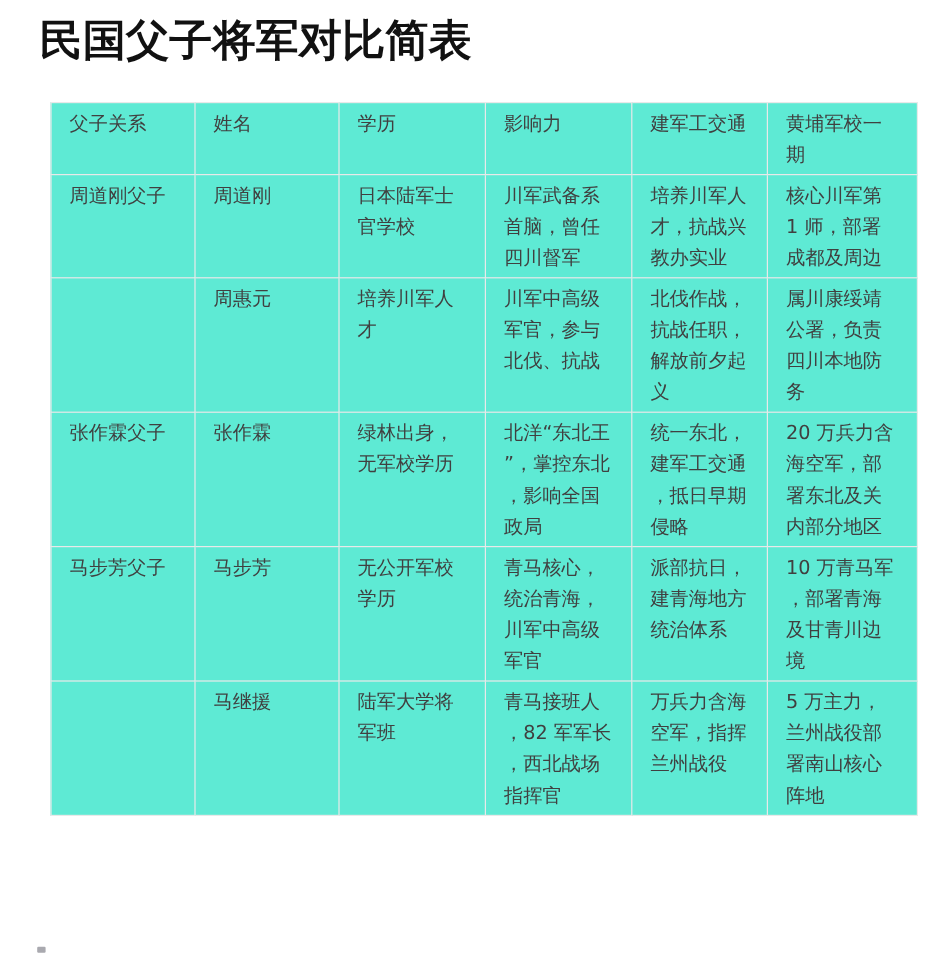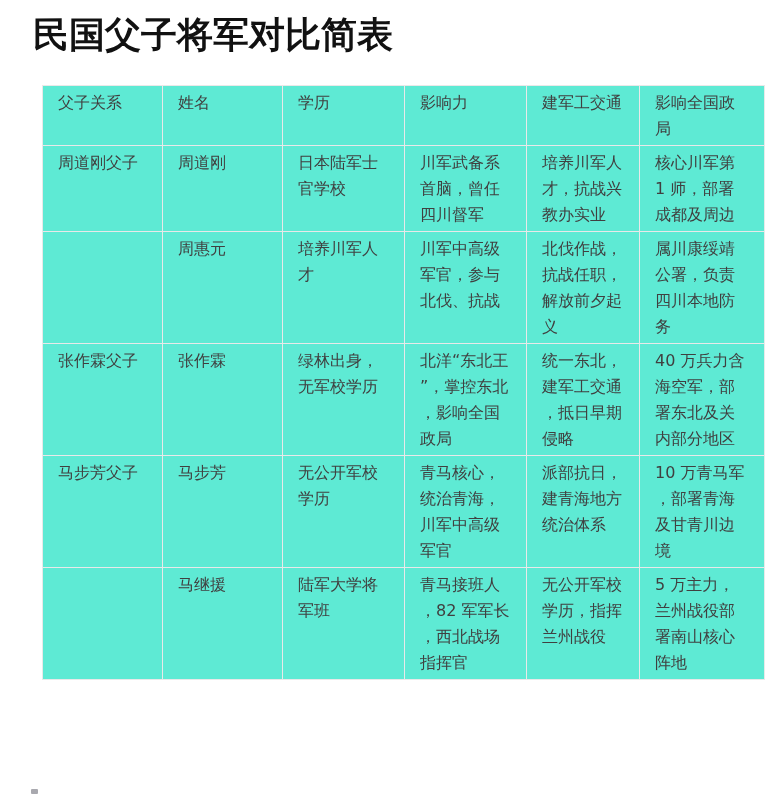--- a/index.html
+++ b/index.html
@@ -79,21 +79,21 @@
       <col style="width:113px">
       <col style="width:125px">
     </colgroup>
     <thead>
       <tr>
         <th>父子关系</th>
         <th>姓名</th>
         <th>学历</th>
         <th>影响力</th>
         <th>建军工交通</th>
-        <th>影响全国政局</th>
+        <th>黄埔军校一期</th>
       </tr>
     </thead>
     <tbody>
       <tr>
         <td>周道刚父子</td>
         <td>周道刚</td>
         <td>日本陆军士官学校</td>
         <td>川军武备系首脑，曾任四川督军</td>
         <td>培养川军人才，抗战兴教办实业</td>
         <td>核心川军第 1 师，部署成都及周边</td>
@@ -105,36 +105,36 @@
         <td>川军中高级军官，参与北伐、抗战</td>
         <td>北伐作战，抗战任职，解放前夕起义</td>
         <td>属川康绥靖公署，负责四川本地防务</td>
       </tr>
       <tr>
         <td>张作霖父子</td>
         <td>张作霖</td>
         <td>绿林出身，无军校学历</td>
         <td>北洋“东北王”，掌控东北，影响全国政局</td>
         <td>统一东北，建军工交通，抵日早期侵略</td>
-        <td>40 万兵力含海空军，部署东北及关内部分地区</td>
+        <td>20 万兵力含海空军，部署东北及关内部分地区</td>
       </tr>
       <tr>
         <td>马步芳父子</td>
         <td>马步芳</td>
         <td>无公开军校学历</td>
         <td>青马核心，统治青海，川军中高级军官</td>
         <td>派部抗日，建青海地方统治体系</td>
         <td>10 万青马军，部署青海及甘青川边境</td>
       </tr>
       <tr>
         <td></td>
         <td>马继援</td>
         <td>陆军大学将军班</td>
         <td>青马接班人，82 军军长，西北战场指挥官</td>
-        <td>无公开军校学历，指挥兰州战役</td>
+        <td>万兵力含海空军，指挥兰州战役</td>
         <td>5 万主力，兰州战役部署南山核心阵地</td>
       </tr>
     </tbody>
   </table>
 
   <div class="hscroll-thumb"></div>
 
 </div>
 
 </body></html>

